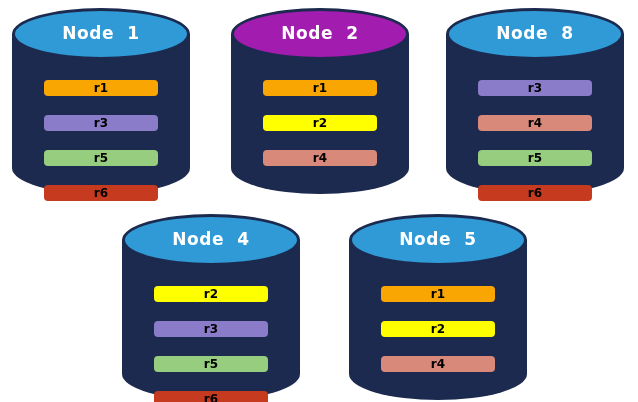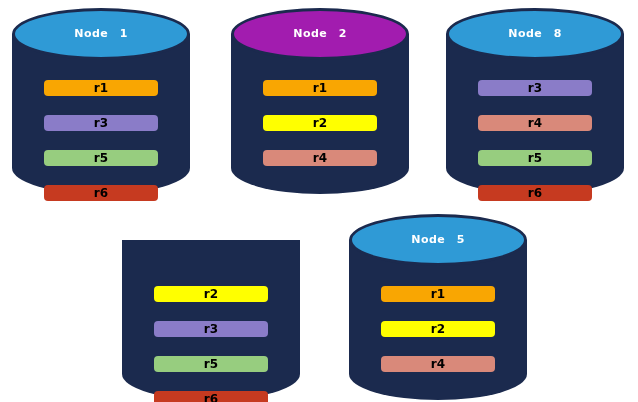--- a/index.html
+++ b/index.html
@@ -44,21 +44,21 @@
     border: 3px solid #1b2a4e;
     border-radius: 50%;
     display: flex;
     align-items: center;
     justify-content: center;
     z-index: 2;
   }
   .node-label {
     color: #ffffff;
     font-weight: bold;
-    font-size: 11px;
+    font-size: 17px;
     word-spacing: 7px;
     letter-spacing: 0.5px;
     padding-bottom: 2px;
   }
   .bars {
     position: absolute;
     left: 0; right: 0;
     top: 60px;
     display: flex;
     flex-direction: column;
@@ -118,20 +118,23 @@
     <div class="bars">
       <div class="bar" style="background-color: rgb(138, 124, 200);">r3</div>
       <div class="bar" style="background-color: rgb(217, 137, 122);">r4</div>
       <div class="bar" style="background-color: rgb(151, 205, 127);">r5</div>
       <div class="bar" style="background-color: rgb(198, 58, 32);">r6</div>
     </div>
   </div>
 
   <div class="cylinder pos-4">
     <div class="cyl-body" style="background-color: rgb(27, 42, 78);"></div>
+    <div class="cyl-top" style="background-color: rgb(47, 154, 214); border-color: rgb(27, 42, 78);">
+      <span class="node-label">Node 4</span>
+    </div>
     <div class="bars">
       <div class="bar" style="background-color: rgb(255, 255, 0);">r2</div>
       <div class="bar" style="background-color: rgb(138, 124, 200);">r3</div>
       <div class="bar" style="background-color: rgb(151, 205, 127);">r5</div>
       <div class="bar" style="background-color: rgb(198, 58, 32);">r6</div>
     </div>
   </div>
 
   <div class="cylinder pos-5">
     <div class="cyl-body" style="background-color: rgb(27, 42, 78);"></div>

